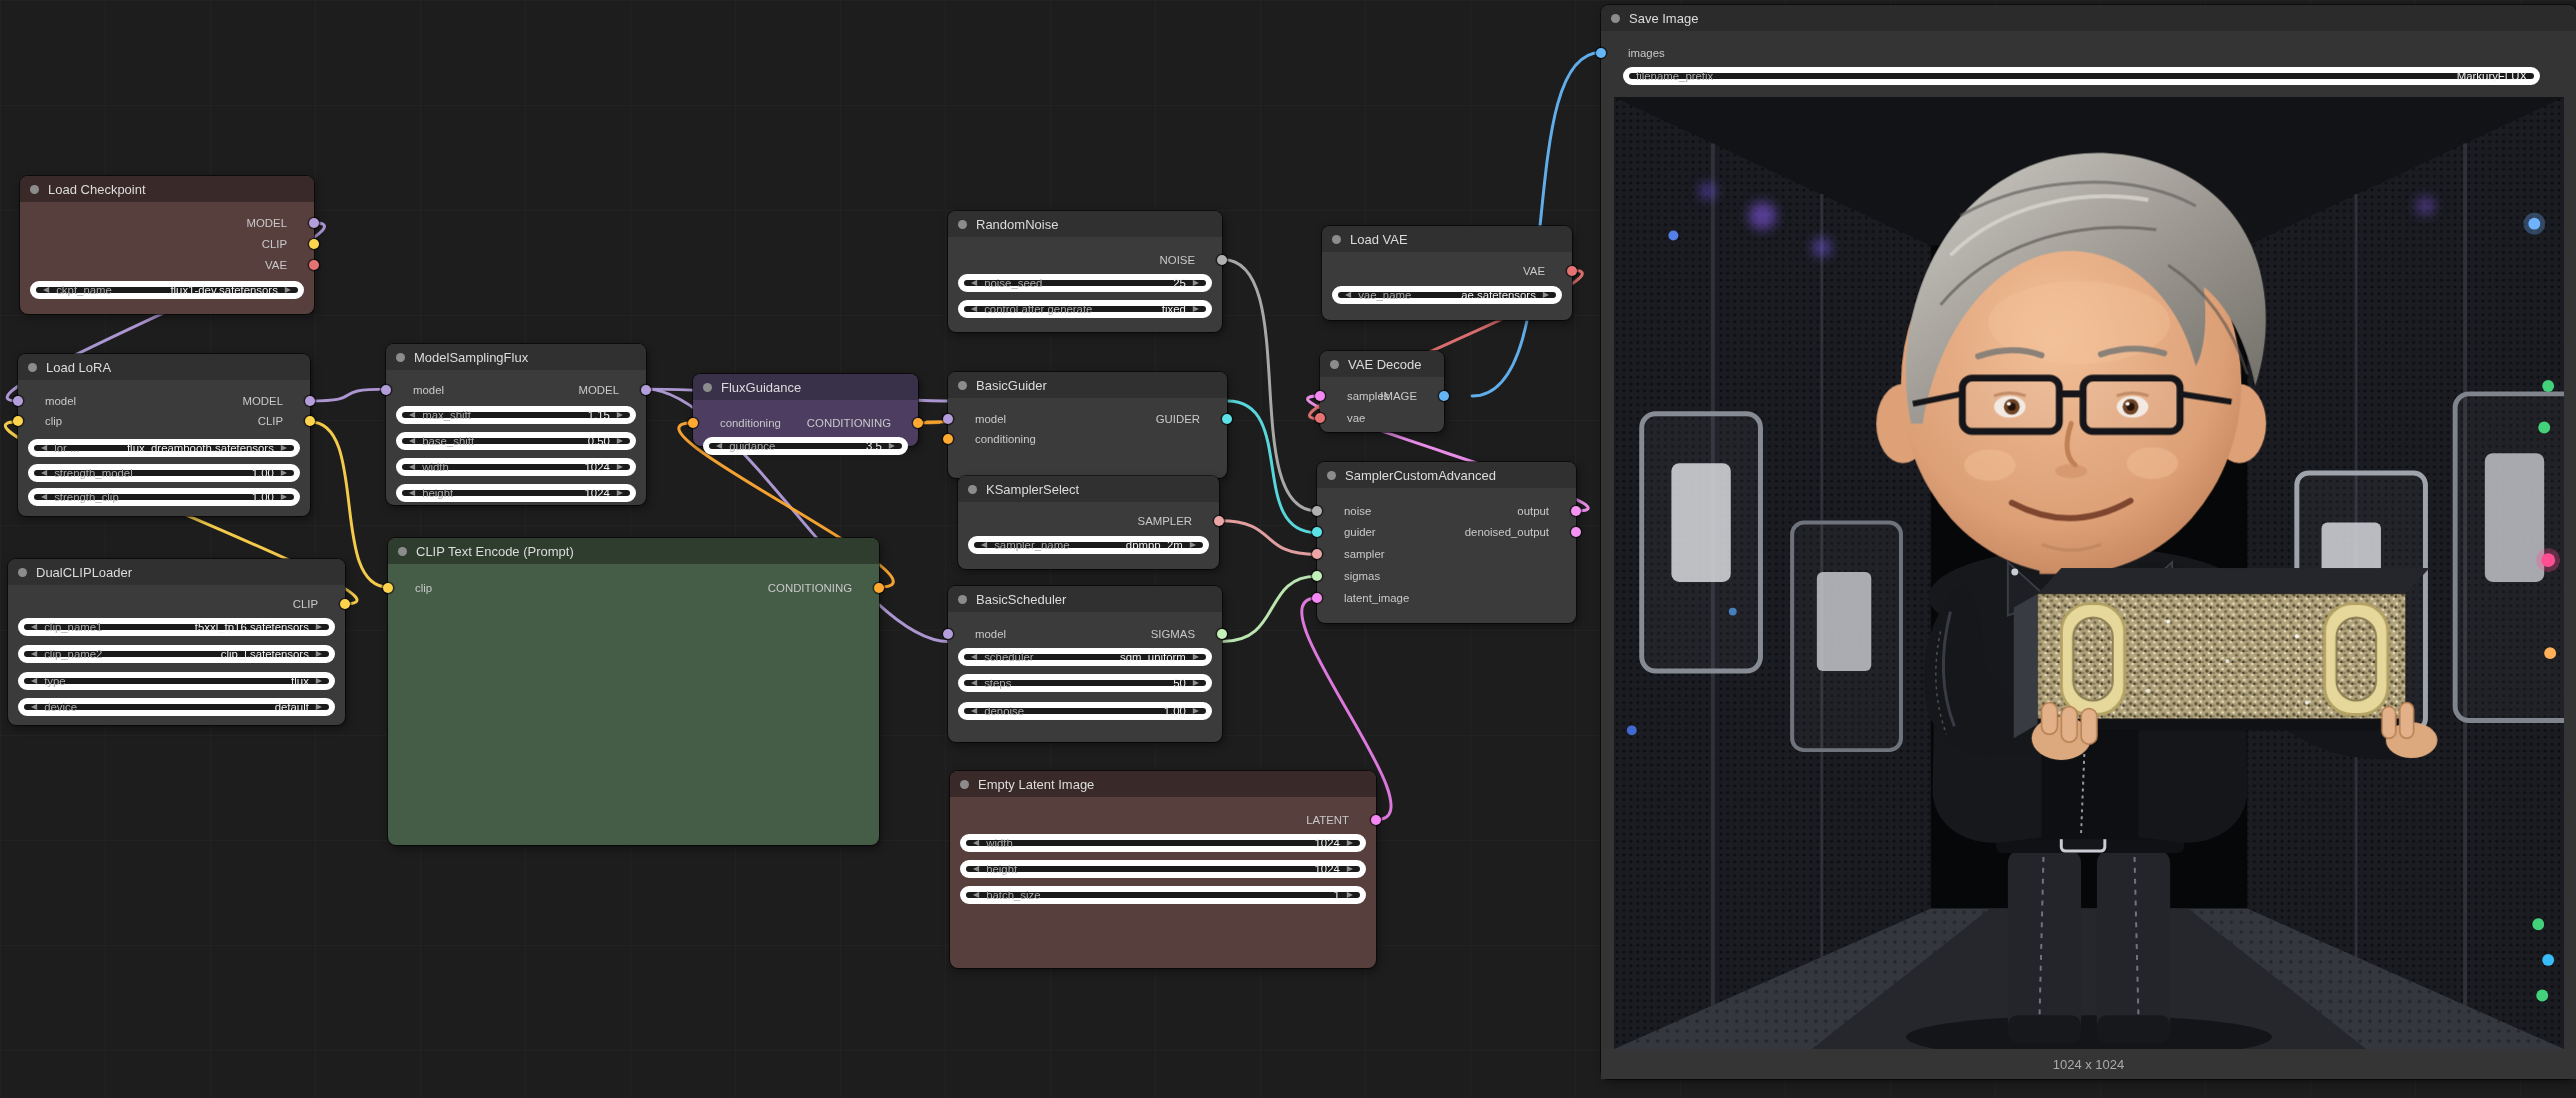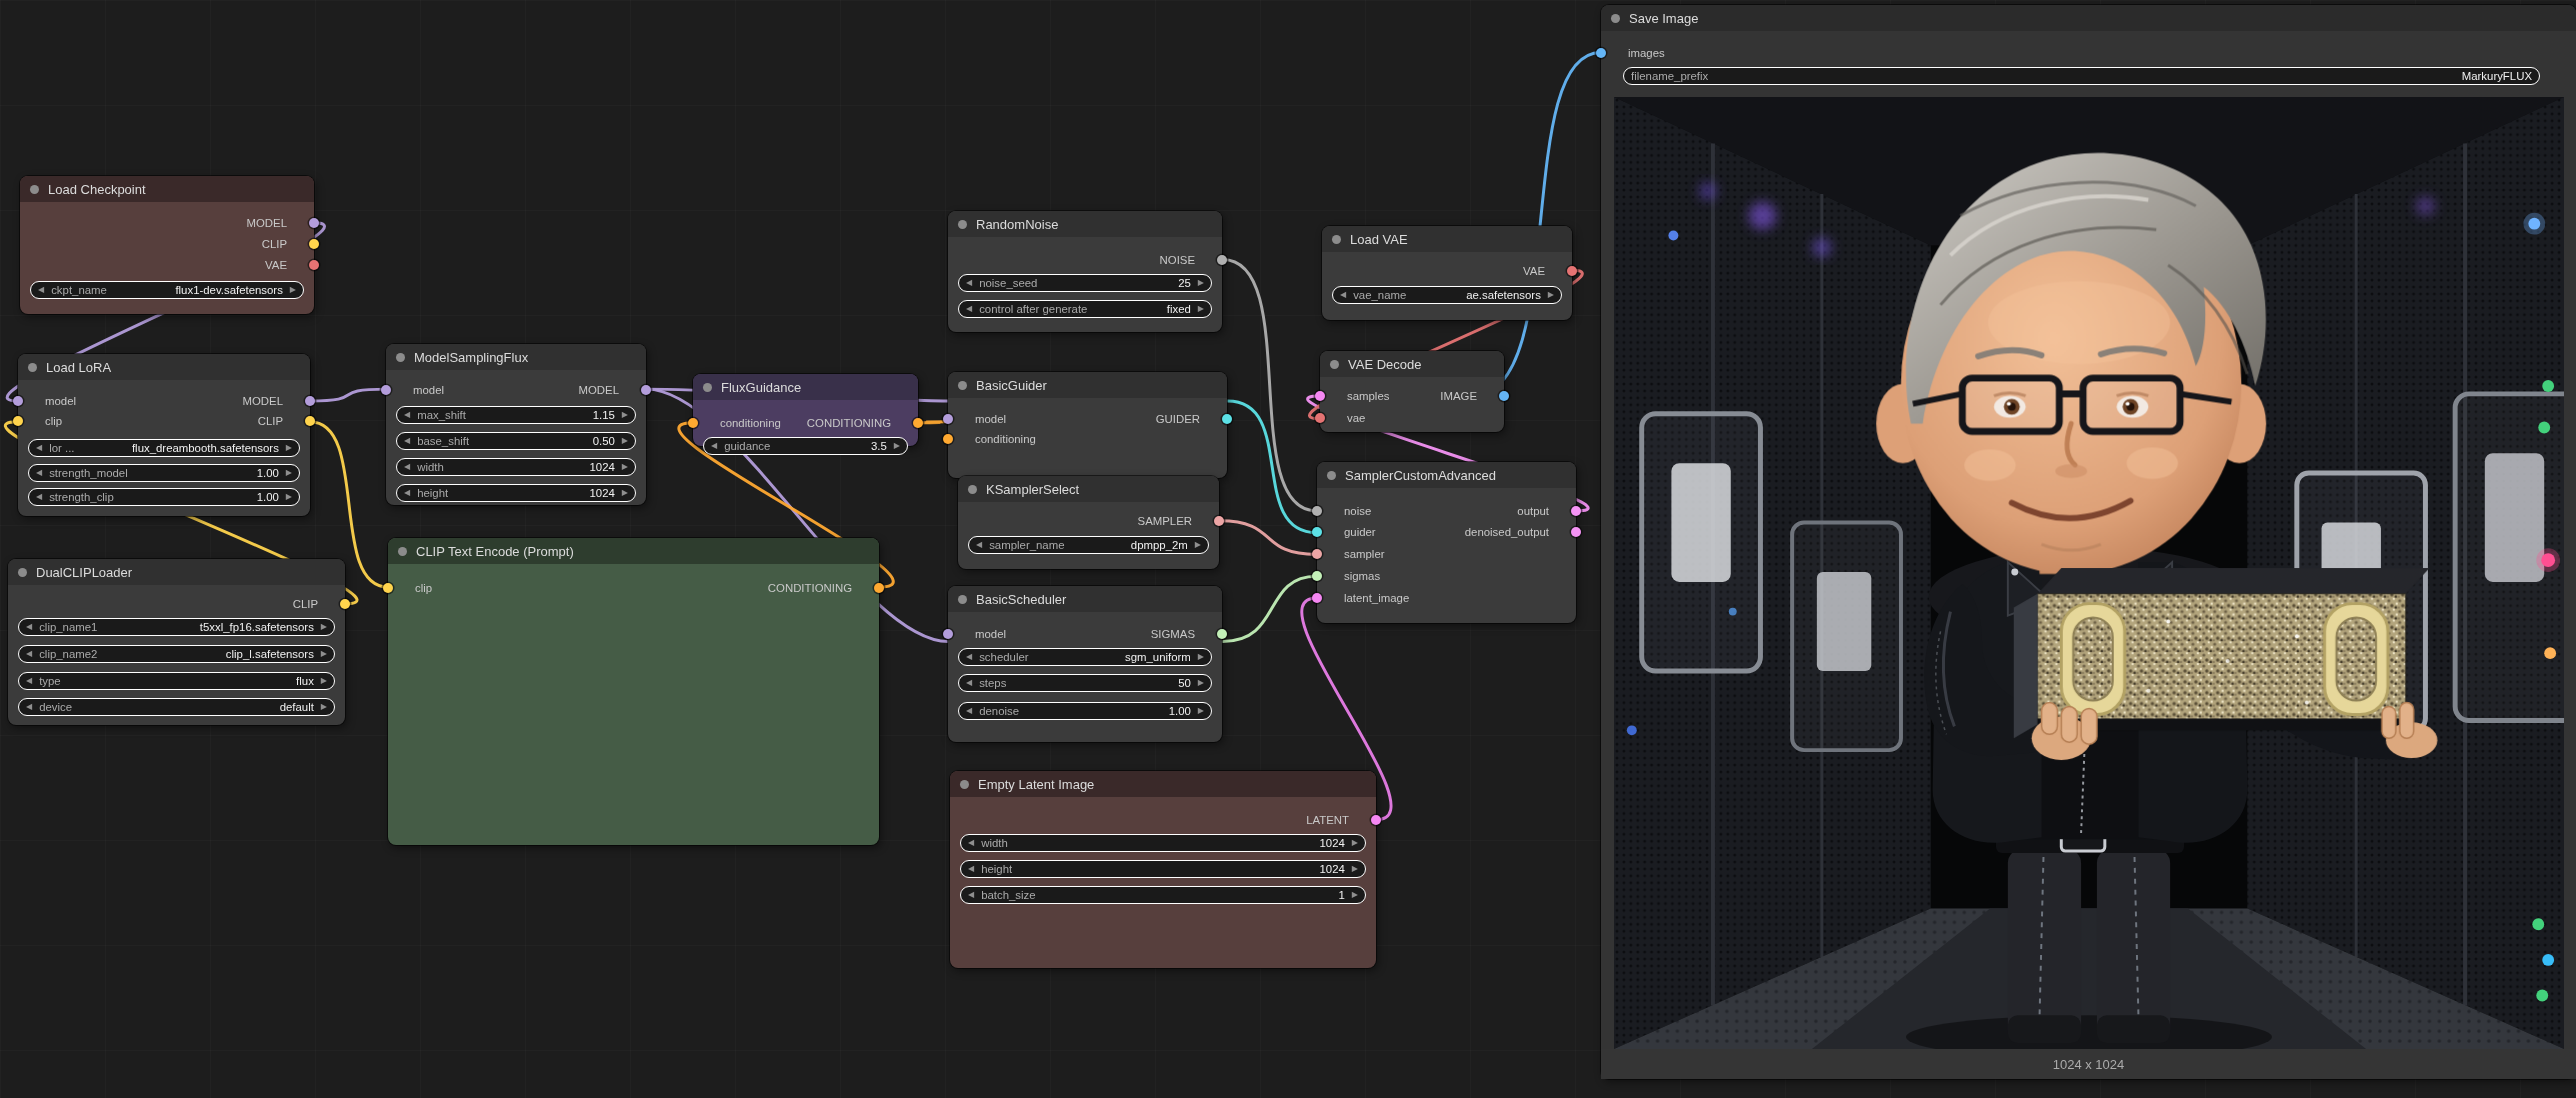--- a/index.html
+++ b/index.html
@@ -19,21 +19,21 @@
   .title{color:#dcdcdc;font-size:13px;white-space:nowrap;}
   .port{position:absolute;display:flex;align-items:center;gap:22px;height:16px;}
   .port.in{left:-5px;}
   .port.out{right:-5px;flex-direction:row-reverse;}
   .pin{width:10px;height:10px;border-radius:50%;background:var(--c,#999);
     box-shadow:0 0 0 1.5px rgba(0,0,0,.5);flex:0 0 auto;}
   .plbl{color:#c9c9c9;font-size:11.4px;white-space:nowrap;}
   .c-model{--c:#b39ddb}.c-clip{--c:#ffd44d}.c-vae{--c:#e57373}.c-cond{--c:#ffa931}
   .c-latent{--c:#f587f2}.c-noise{--c:#b0b0b0}.c-guider{--c:#5ce1e6}.c-sampler{--c:#eca5a5}
   .c-sigmas{--c:#c3f0b8}.c-image{--c:#64b5f6}.c-out{--c:#f493f4}
-  .widget{position:absolute;left:10px;right:10px;height:18px;border:1px solid #ffffff;
+  .widget{position:absolute;left:10px;right:10px;height:18px;border:6px solid #ffffff;
     border-radius:10px;background:#1a1a1a;display:flex;align-items:center;
     font-size:11.4px;padding:0 7px;gap:7px;box-sizing:border-box;}
   .arr{color:#8f8f8f;font-size:8px;line-height:1;flex:0 0 auto;}
   .lbl{color:#ababab;white-space:nowrap;overflow:hidden;}
   .val{margin-left:auto;color:#f0f0f0;white-space:nowrap;}
   .prompt{position:absolute;left:8px;right:8px;background:#1c1c1c;border-radius:3px;
     color:#cfcfcf;font-family:"DejaVu Sans Mono",monospace;font-size:11px;
     padding:6px 8px;box-sizing:border-box;overflow:hidden;}
   .preview{position:absolute;left:13px;top:92px;width:950px;height:952px;overflow:hidden;background:#0a0b0d;}
   .caption{position:absolute;left:0;right:0;top:1044px;height:30px;background:#353535;
@@ -370,21 +370,21 @@
         <span class="plbl">VAE</span>
       </div>
   <div class="widget" style="top:60px">
     <span class="arr">◀</span>
     <span class="lbl">vae_name</span>
     <span class="val">ae.safetensors</span>
     <span class="arr">▶</span>
   </div>
 </div>
 
-<div class="node" style="left:1320px;top:351px;width:184px;height:81px">
+<div class="node" style="left:1320px;top:351px;width:124px;height:81px">
   <div class="header">
     <span class="tdot"></span>
     <span class="title">VAE Decode</span>
   </div>
   <div class="port in c-latent" style="top:37px">
         <span class="pin"></span>
         <span class="plbl">samples</span>
       </div>
   <div class="port in c-vae" style="top:59px">
         <span class="pin"></span>

